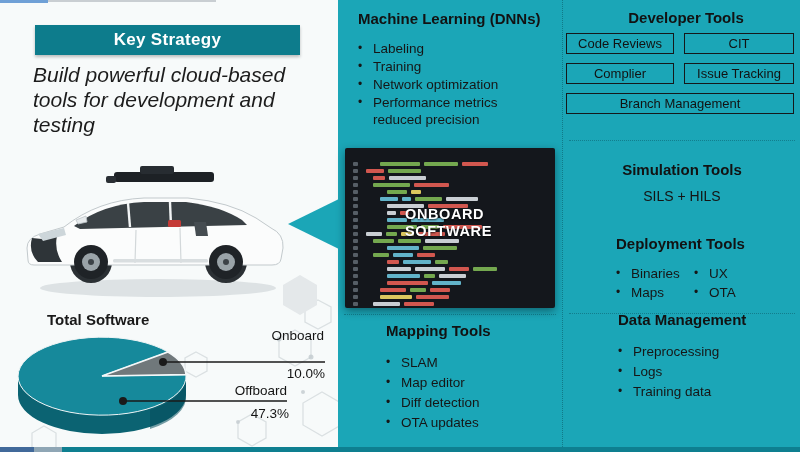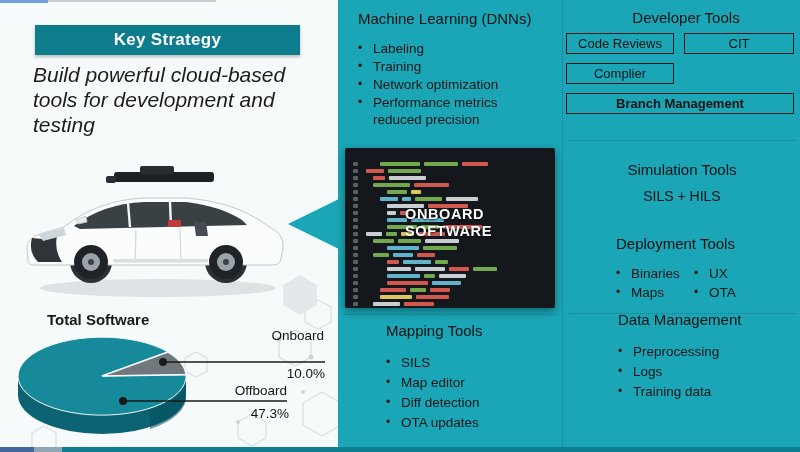--- a/index.html
+++ b/index.html
@@ -34,21 +34,21 @@
     border-right:57px solid #1ba6b7;
   }
   .pie-title{position:absolute;left:47px;top:311px;font-weight:bold;font-size:15px;}
   .pie-wrap{position:absolute;left:0;top:322px;width:338px;height:122px;}
   .pie-label{position:absolute;font-size:13.5px;color:#141414;white-space:nowrap;}
   
   .col{position:absolute;top:0;height:447px;background:#1ba6b7;}
   .col-mid{left:338px;width:224px;}
   .col-right{left:562px;width:238px;border-left:1px dotted rgba(0,40,48,.35);}
   .dotted-div{position:absolute;left:6px;right:6px;height:0;border-top:1px dotted rgba(0,45,52,.32);}
-  .col-title{font-weight:normal;font-size:15px;color:#121212;}
+  .col-title{font-weight:bold;font-size:15px;color:#121212;}
   .bullets{list-style:none;margin:0;padding:0;}
   .bullets li{display:flex;align-items:flex-start;font-size:13.5px;color:#161616;}
   .bullets .dot{width:15px;flex:0 0 15px;font-size:12px;line-height:inherit;}
   .bullets .txt{white-space:pre-line;}
   
   .ml-block{position:absolute;left:20px;top:10px;width:196px;}
   .ml-block .bullets{margin-top:13px;}
   .ml-block .bullets li{line-height:17px;margin-bottom:1px;}
   
   .code-shot{
@@ -72,21 +72,21 @@
   .dev-block{position:absolute;left:4px;top:9px;width:238px;text-align:center;}
   .dev-grid{
     position:absolute;left:3px;top:33px;width:231px;
     display:grid;grid-template-columns:108px 110px;column-gap:10px;row-gap:9px;
   }
   .tool-btn{
     height:19px;border:1px solid #15181a;background:transparent;
     display:flex;align-items:center;justify-content:center;
     font-size:13px;color:#121212;font-family:inherit;
   }
-  .tool-btn.wide{grid-column:1 / span 2;font-weight:bold;}
+  .tool-btn.wide{grid-column:1 / span 2;}
   .sim-block{position:absolute;left:0;top:161px;width:238px;text-align:center;}
   .sim-sub{font-size:14px;margin-top:10px;color:#141414;}
   .dep-block{position:absolute;left:53px;top:235px;width:180px;}
   .dep-cols{display:flex;margin-top:14px;}
   .dep-cols .bullets{width:78px;}
   .dep-cols .bullets li{line-height:15px;margin-bottom:4px;}
   .data-block{position:absolute;left:55px;top:311px;width:175px;}
   .data-block .bullets{margin-top:16px;}
   .data-block .bullets li{line-height:15px;margin-bottom:5px;}
 </style>
@@ -245,21 +245,21 @@
 SOFTWARE</div>
     </div>
 
     <div class="dotted-div" style="top:314px;"></div>
 
     <div class="map-block">
       <div class="col-title">Mapping Tools</div>
       <ul class="bullets">
         <li>
             <span class="dot">•</span>
-            <span class="txt">SILS</span>
+            <span class="txt">SLAM</span>
           </li>
         <li>
             <span class="dot">•</span>
             <span class="txt">Map editor</span>
           </li>
         <li>
             <span class="dot">•</span>
             <span class="txt">Diff detection</span>
           </li>
         <li>
@@ -272,20 +272,21 @@
 
   <div class="col col-right">
 
     <div class="dev-block">
       <div class="col-title">Developer Tools</div>
     </div>
     <div class="dev-grid">
       <div class="tool-btn">Code Reviews</div>
       <div class="tool-btn">CIT</div>
       <div class="tool-btn">Complier</div>
+      <div class="tool-btn">Issue Tracking</div>
       <div class="tool-btn wide">Branch Management</div>
     </div>
 
     <div class="dotted-div" style="top:140px;"></div>
 
     <div class="sim-block">
       <div class="col-title">Simulation Tools</div>
       <div class="sim-sub">SILS + HILS</div>
     </div>
 

